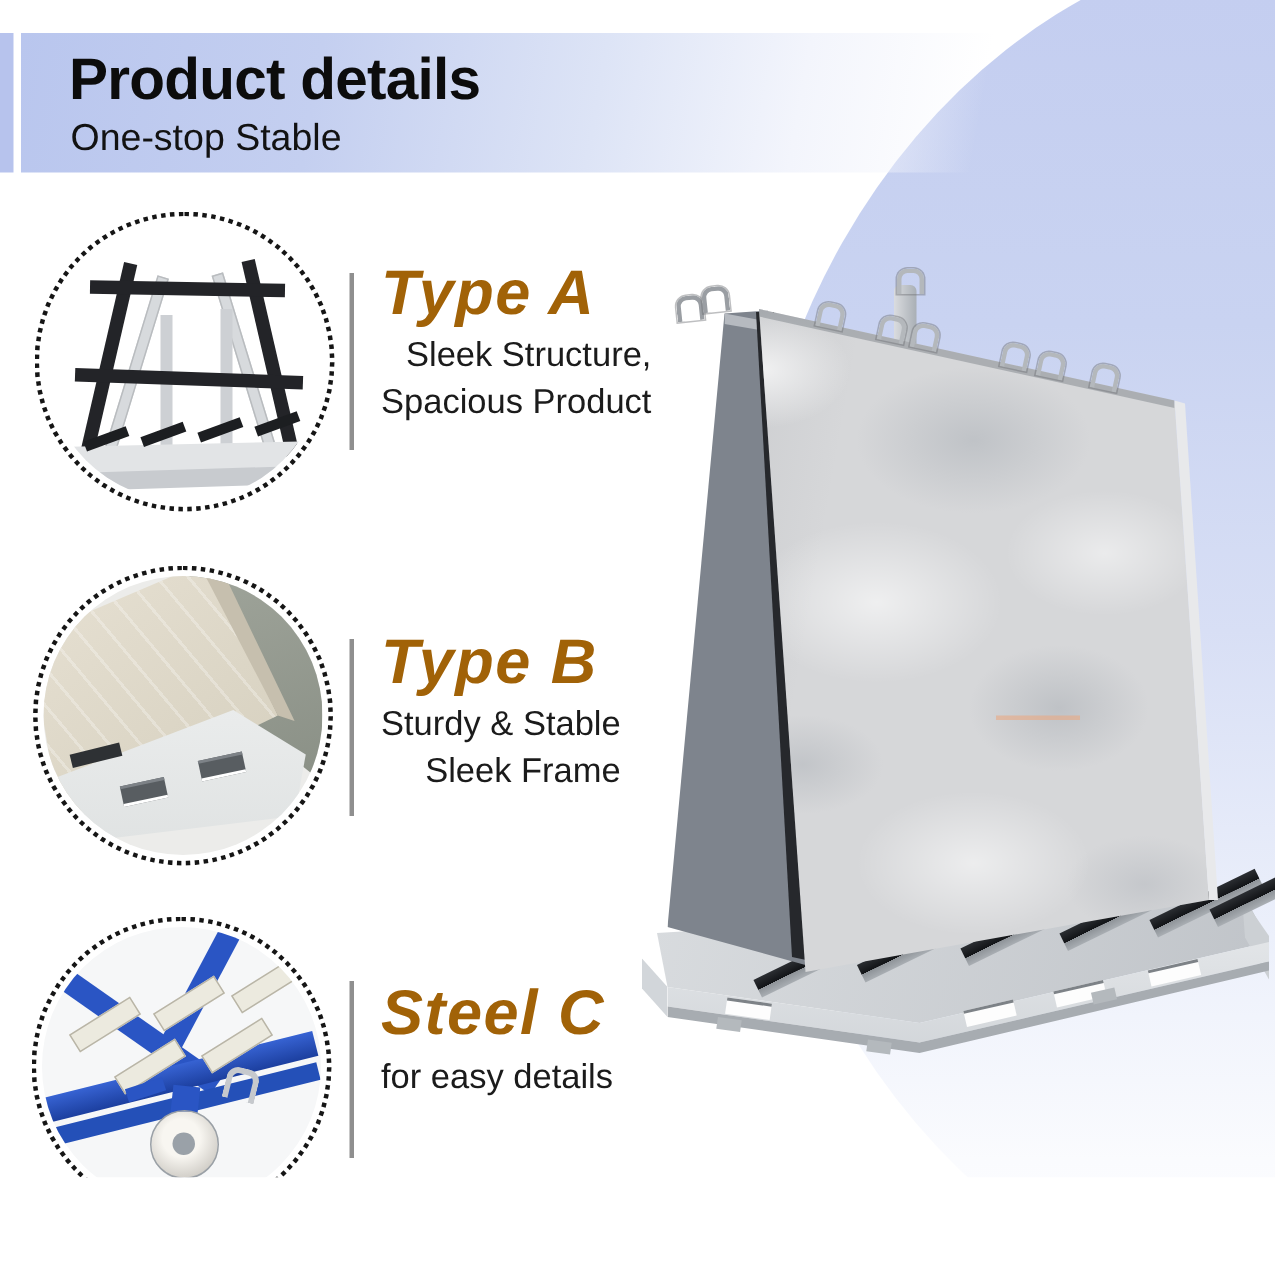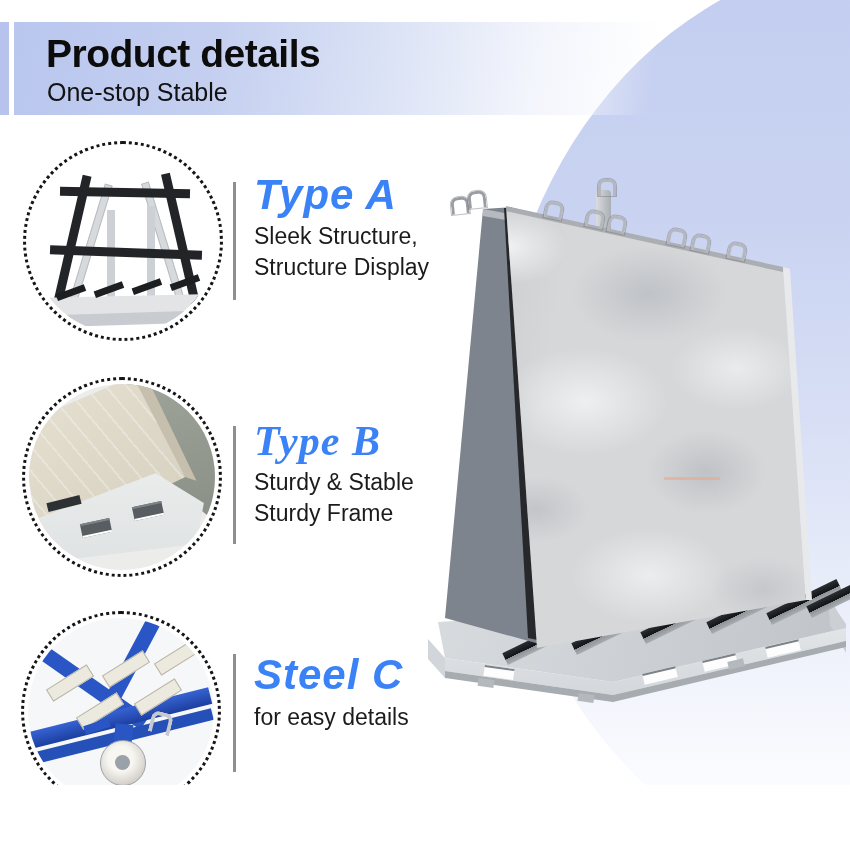--- a/index.html
+++ b/index.html
@@ -15,27 +15,27 @@
   #headerBar{position:absolute;left:14px;top:22px;width:660px;height:93px;
     background:linear-gradient(100deg,#b9c6ee 0%,#c4cff0 30%,#dde4f6 58%,#f3f5fc 78%,rgba(255,255,255,0) 96%);}
   #pageTitle{position:absolute;left:46px;top:33px;font-size:39px;font-weight:bold;color:#0c0c0c;
     letter-spacing:-0.5px;line-height:42px;}
   #pageSubtitle{position:absolute;left:47px;top:78px;font-size:25px;color:#121212;line-height:28px;}
 
   
   .circ{position:absolute;width:200px;height:200px;border:3px dotted #151515;border-radius:50%;box-sizing:border-box;}
   .photo{position:absolute;inset:4px;border-radius:50%;overflow:hidden;background:#fff;}
   .vdiv{position:absolute;width:3px;height:118px;background:#8f8f8f;}
-  .ftitle{position:absolute;font-size:42px;font-weight:bold;font-style:italic;color:#3b82f6;
+  .ftitle{position:absolute;font-size:42px;font-weight:bold;font-style:italic;color:#a16207;
     letter-spacing:1px;line-height:46px;white-space:nowrap;}
   .fdesc{position:absolute;font-size:23px;color:#1b1b1b;line-height:31px;white-space:nowrap;}
-  .fdesc p{margin:0;}
+  .fdesc p{margin:0;text-align:right;}
 
   #circA{left:23px;top:141px;}  #divA{left:233px;top:182px;}  #titleA{left:254px;top:172px;}  #descA{left:254px;top:221px;}
-  #circB{left:22px;top:377px;}  #divB{left:233px;top:426px;}  #titleB{left:254px;top:418px;font-family:Liberation Serif, serif;}  #descB{left:254px;top:467px;}
+  #circB{left:22px;top:377px;}  #divB{left:233px;top:426px;}  #titleB{left:254px;top:418px;}  #descB{left:254px;top:467px;}
   #circC{left:21px;top:611px;}  #divC{left:233px;top:654px;}  #titleC{left:254px;top:652px;}  #descC{left:254px;top:702px;}
 
   
   .pA .blk{position:absolute;background:#232428;}
   .pA .slv{position:absolute;background:#d7dadd;border:1px solid #b9bcbf;}
   .pA .post{position:absolute;background:#cdd0d4;}
   .pA .topbar{left:30px;top:40px;width:130px;height:9px;transform:rotate(1deg);}
   .pA .midbar{left:20px;top:100px;width:152px;height:9px;transform:rotate(2deg);}
   .pA .legL1{left:38px;top:26px;width:9px;height:130px;transform:rotate(13deg);}
   .pA .legR1{left:146px;top:24px;width:9px;height:134px;transform:rotate(-13deg);}
@@ -184,39 +184,39 @@
       <div class="rib r2"></div>
       <div class="rib r3"></div>
       <div class="rib r4"></div>
       <div class="rail"></div>
     </div>
   </div>
   <div id="divA" class="vdiv"></div>
   <div id="titleA" class="ftitle">Type A</div>
   <div id="descA" class="fdesc">
     <p>Sleek Structure,</p>
-    <p>Structure Display</p>
+    <p>Spacious Product</p>
   </div>
 
   <div id="circB" class="circ">
     <div class="photo pB">
       <div class="grayslab"></div>
       <div class="beige"></div>
       <div class="bedge"></div>
       <div class="wbase"></div>
       <div class="slot s1"></div>
       <div class="slot s2"></div>
       <div class="clamp"></div>
     </div>
   </div>
   <div id="divB" class="vdiv"></div>
   <div id="titleB" class="ftitle">Type B</div>
   <div id="descB" class="fdesc">
     <p>Sturdy &amp; Stable</p>
-    <p>Sturdy Frame</p>
+    <p>Sleek Frame</p>
   </div>
 
   <div id="circC" class="circ">
     <div class="photo pC">
       <div class="blue barA"></div>
       <div class="blue barB"></div>
       <div class="blue deck1"></div>
       <div class="blue deck2"></div>
       <div class="pad p1"></div>
       <div class="pad p2"></div>

